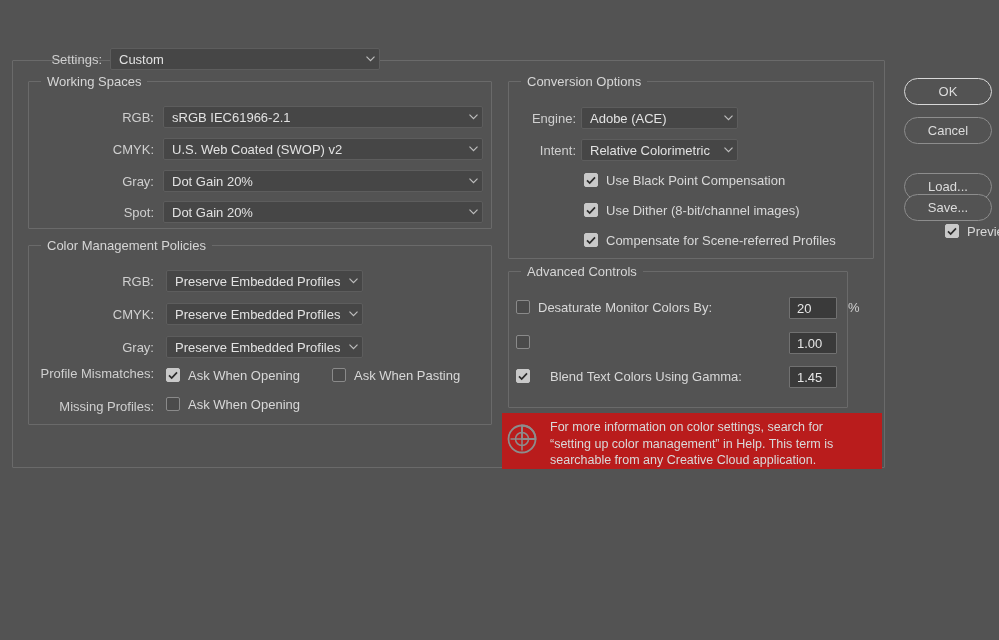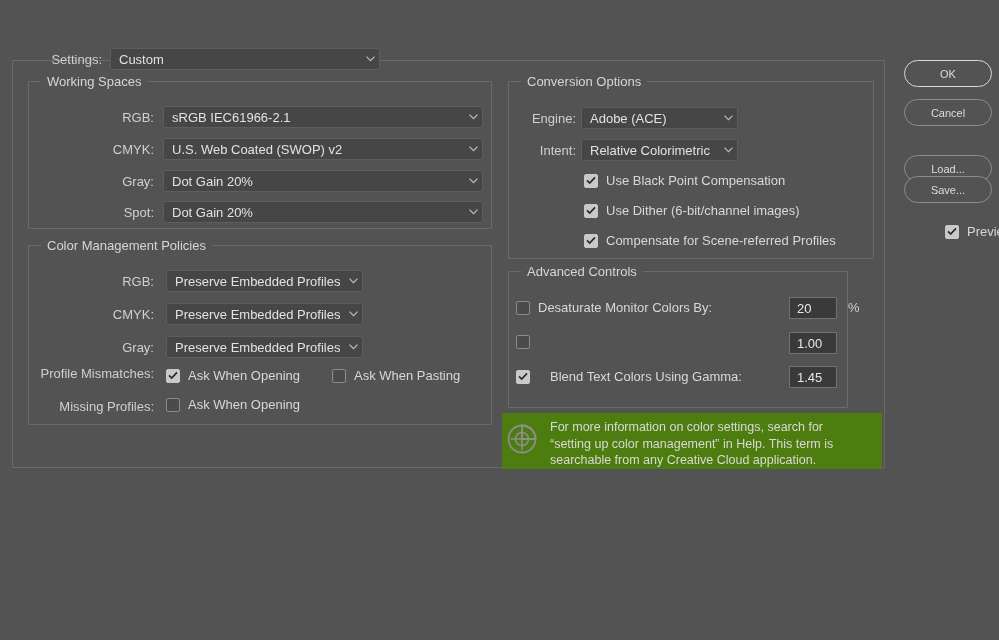--- a/index.html
+++ b/index.html
@@ -119,21 +119,21 @@
   .textfield span {
     font-size: 13px;
     color: #e6e6e6;
     padding-left: 7px;
   }
 
   
   .cbrow {
     position: absolute;
     display: flex;
-    align-items: center;
+    align-items: flex-start;
     cursor: pointer;
     white-space: nowrap;
   }
   .cbox {
     width: 14px; height: 14px;
     box-sizing: border-box;
     border-radius: 2px;
     flex: 0 0 auto;
     display: flex;
     align-items: center;
@@ -156,35 +156,36 @@
   }
 
   
   .btn {
     position: absolute;
     width: 88px; height: 27px;
     border: 1px solid #8d8d8d;
     border-radius: 14px;
     background: #535353;
     color: #dcdcdc;
-    font-size: 11px;
+    font-size: 13px;
     display: flex;
     align-items: center;
     justify-content: center;
     cursor: pointer;
     box-sizing: border-box;
+    margin-top: 18px;
   }
   .btn.primary {
     border-color: #d8d8d8;
   }
 
   
   .infopanel {
     position: absolute;
-    background: #4d7c0f;
+    background: #b91c1c;
     display: flex;
     align-items: flex-start;
   }
   .infotext {
     font-size: 12.5px;
     line-height: 16.5px;
     color: #d9d9d9;
     white-space: pre-line;
   }
   .info-icon { flex: 0 0 auto; }
@@ -347,21 +348,21 @@
         </svg>
     </span>
     <span class="cblabel">Use Black Point Compensation</span>
   </div>
   <div class="cbrow" style="left:584px; top:165px;">
     <span class="cbox on">
       <svg width="10" height="9" viewBox="0 0 10 9">
           <path d="M1,4.3 L3.7,7 L9,1.3" stroke="#2b2b2b" stroke-width="1.7" fill="none"></path>
         </svg>
     </span>
-    <span class="cblabel">Use Dither (6-bit/channel images)</span>
+    <span class="cblabel">Use Dither (8-bit/channel images)</span>
   </div>
   <div class="cbrow" style="left:584px; top:195px;">
     <span class="cbox on">
       <svg width="10" height="9" viewBox="0 0 10 9">
           <path d="M1,4.3 L3.7,7 L9,1.3" stroke="#2b2b2b" stroke-width="1.7" fill="none"></path>
         </svg>
     </span>
     <span class="cblabel">Compensate for Scene-referred Profiles</span>
   </div>
 

